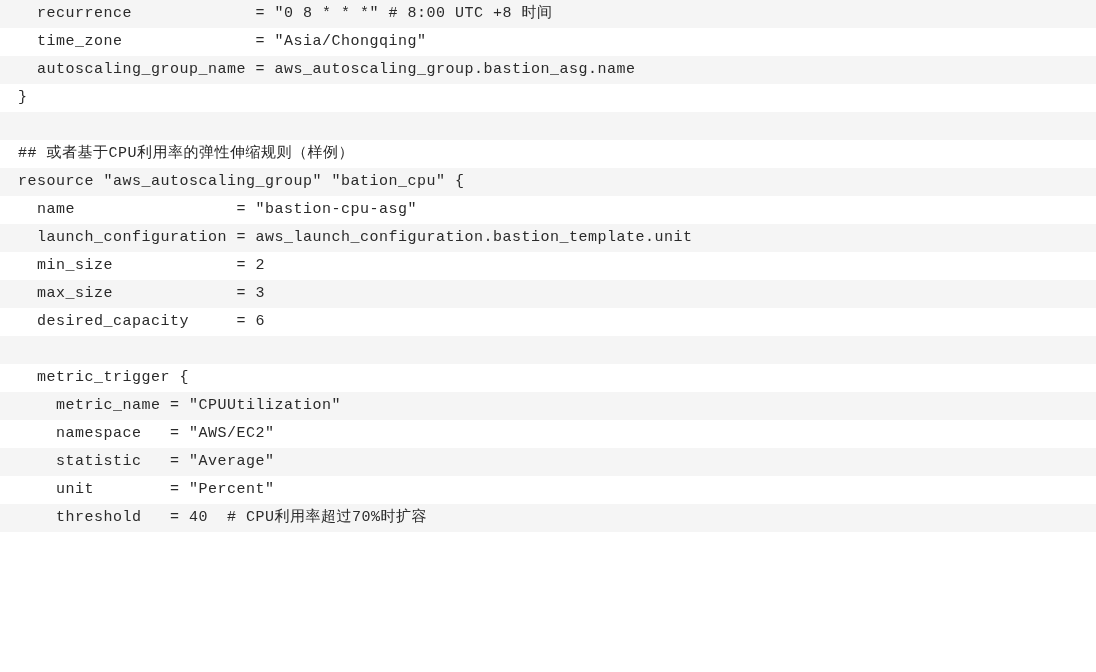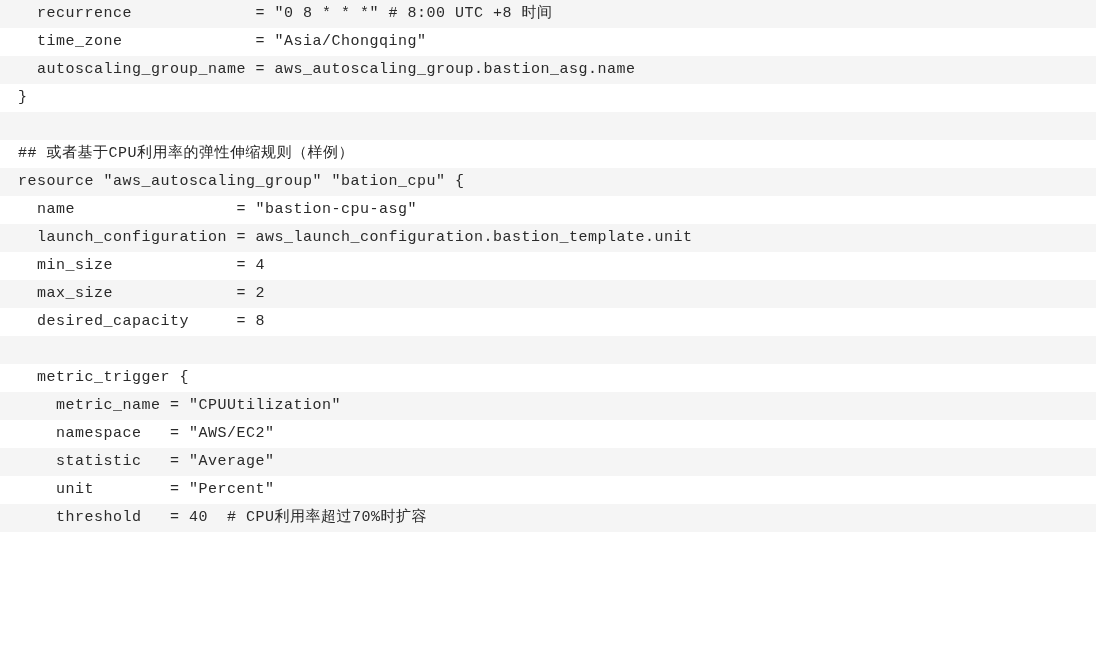--- a/index.html
+++ b/index.html
@@ -32,23 +32,23 @@
 <div class="code-block">
   <div class="line">  recurrence             = "0 8 * * *" # 8:00 UTC +8 时间</div>
   <div class="line">  time_zone              = "Asia/Chongqing"</div>
   <div class="line">  autoscaling_group_name = aws_autoscaling_group.bastion_asg.name</div>
   <div class="line">}</div>
   <div class="line"></div>
   <div class="line">## 或者基于CPU利用率的弹性伸缩规则（样例）</div>
   <div class="line">resource "aws_autoscaling_group" "bation_cpu" {</div>
   <div class="line">  name                 = "bastion-cpu-asg"</div>
   <div class="line">  launch_configuration = aws_launch_configuration.bastion_template.unit</div>
-  <div class="line">  min_size             = 4</div>
-  <div class="line">  max_size             = 2</div>
-  <div class="line">  desired_capacity     = 8</div>
+  <div class="line">  min_size             = 2</div>
+  <div class="line">  max_size             = 3</div>
+  <div class="line">  desired_capacity     = 6</div>
   <div class="line"></div>
   <div class="line">  metric_trigger {</div>
   <div class="line">    metric_name = "CPUUtilization"</div>
   <div class="line">    namespace   = "AWS/EC2"</div>
   <div class="line">    statistic   = "Average"</div>
   <div class="line">    unit        = "Percent"</div>
   <div class="line">    threshold   = 40  # CPU利用率超过70%时扩容</div>
 </div>
 
 </body></html>

